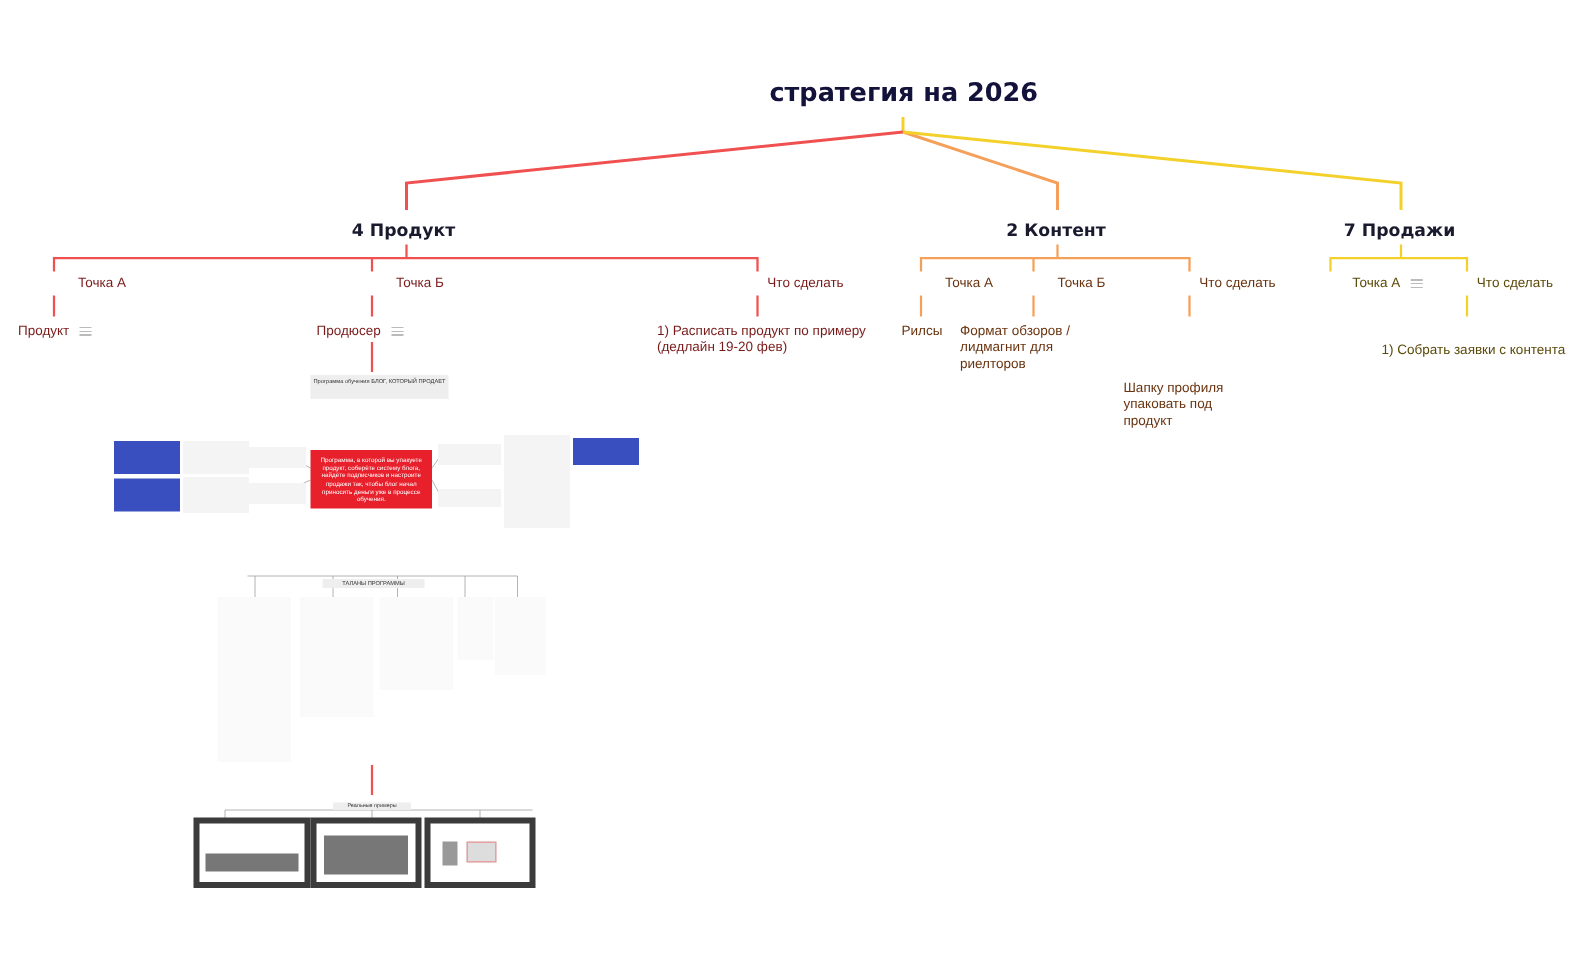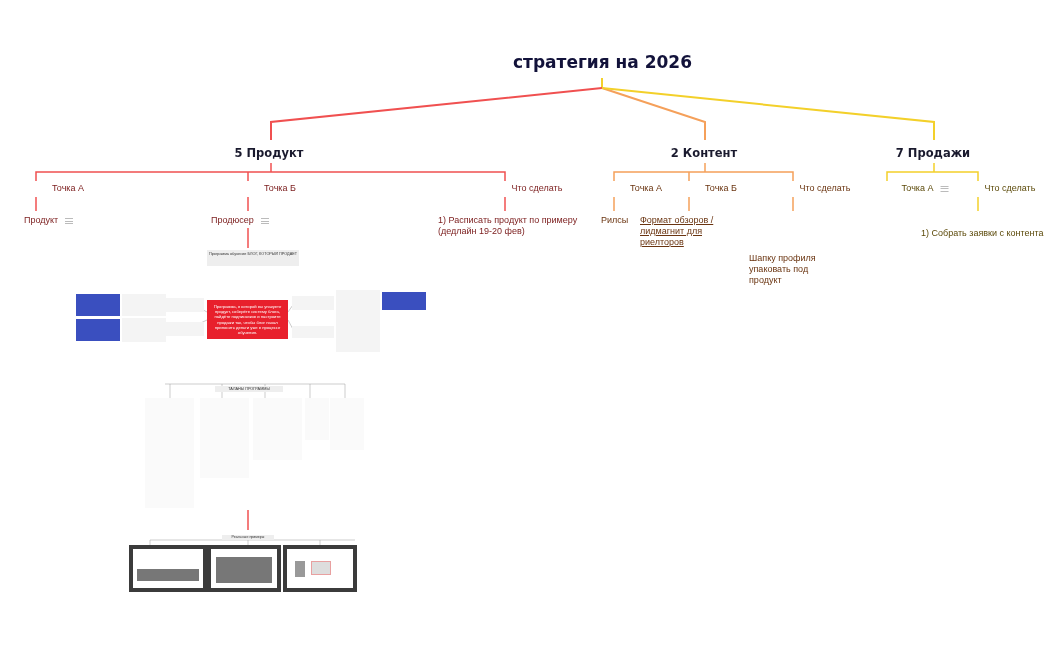--- a/index.html
+++ b/index.html
@@ -67,34 +67,34 @@
       <path d="M345 384 L345 400"></path>
     <path d="M150 540 L355 540"></path>
       <path d="M150 540 L150 546"></path>
       <path d="M248 540 L248 546"></path>
       <path d="M320 540 L320 546"></path>
   </g>
 </svg>
 
 <div class="root-title">стратегия на 2026</div>
 
-<div class="branch" style="left:269px;top:146px;">5 Продукт</div>
+<div class="branch" style="left:269px;top:146px;">4 Продукт</div>
 <div class="sub red" style="left:36px;top:183px;">Точка А</div>
 <div class="sub red" style="left:248px;top:183px;">Точка Б</div>
 <div class="sub red" style="left:505px;top:183px;">Что сделать</div>
-<div class="leaf red" style="left:24px;top:215px;"><span>Продукт</span><span class="note-icon"></span></div>
+<div class="leaf red" style="left:12px;top:215px;"><span>Продукт</span><span class="note-icon"></span></div>
 <div class="leaf red" style="left:211px;top:215px;text-align:center;"><span>Продюсер</span><span class="note-icon"></span></div>
 <div class="leaf red" style="left:438px;top:215px;width:150px;">1) Расписать продукт по примеру (дедлайн 19-20 фев)</div>
 
 <div class="branch" style="left:704px;top:146px;">2 Контент</div>
 <div class="sub org" style="left:614px;top:183px;">Точка А</div>
 <div class="sub org" style="left:689px;top:183px;">Точка Б</div>
 <div class="sub org" style="left:793px;top:183px;">Что сделать</div>
 <div class="leaf org" style="left:601px;top:215px;">Рилсы</div>
-<div class="leaf org" style="left:640px;top:215px;width:82px;text-decoration:underline;">Формат обзоров / лидмагнит для риелторов</div>
+<div class="leaf org" style="left:640px;top:215px;width:82px;">Формат обзоров / лидмагнит для риелторов</div>
 <div class="leaf org" style="left:749px;top:215px;width:72px;margin-top:38px;">Шапку профиля упаковать под продукт</div>
 
 <div class="branch" style="left:933px;top:146px;">7 Продажи</div>
 <div class="sub yel" style="left:893px;top:183px;"><span>Точка А</span><span class="note-icon"></span></div>
 <div class="sub yel" style="left:978px;top:183px;">Что сделать</div>
 <div class="leaf yel" style="left:921px;top:228px;white-space:nowrap;">1) Собрать заявки с контента</div>
 
 <div class="box-grey" style="left:207px;top:250px;width:88px;height:12px;font-size:3.8px;">Программа обучения БЛОГ, КОТОРЫЙ ПРОДАЕТ</div>
 
 <div class="abs" style="left:74px;top:290px;width:350px;height:60px;">

